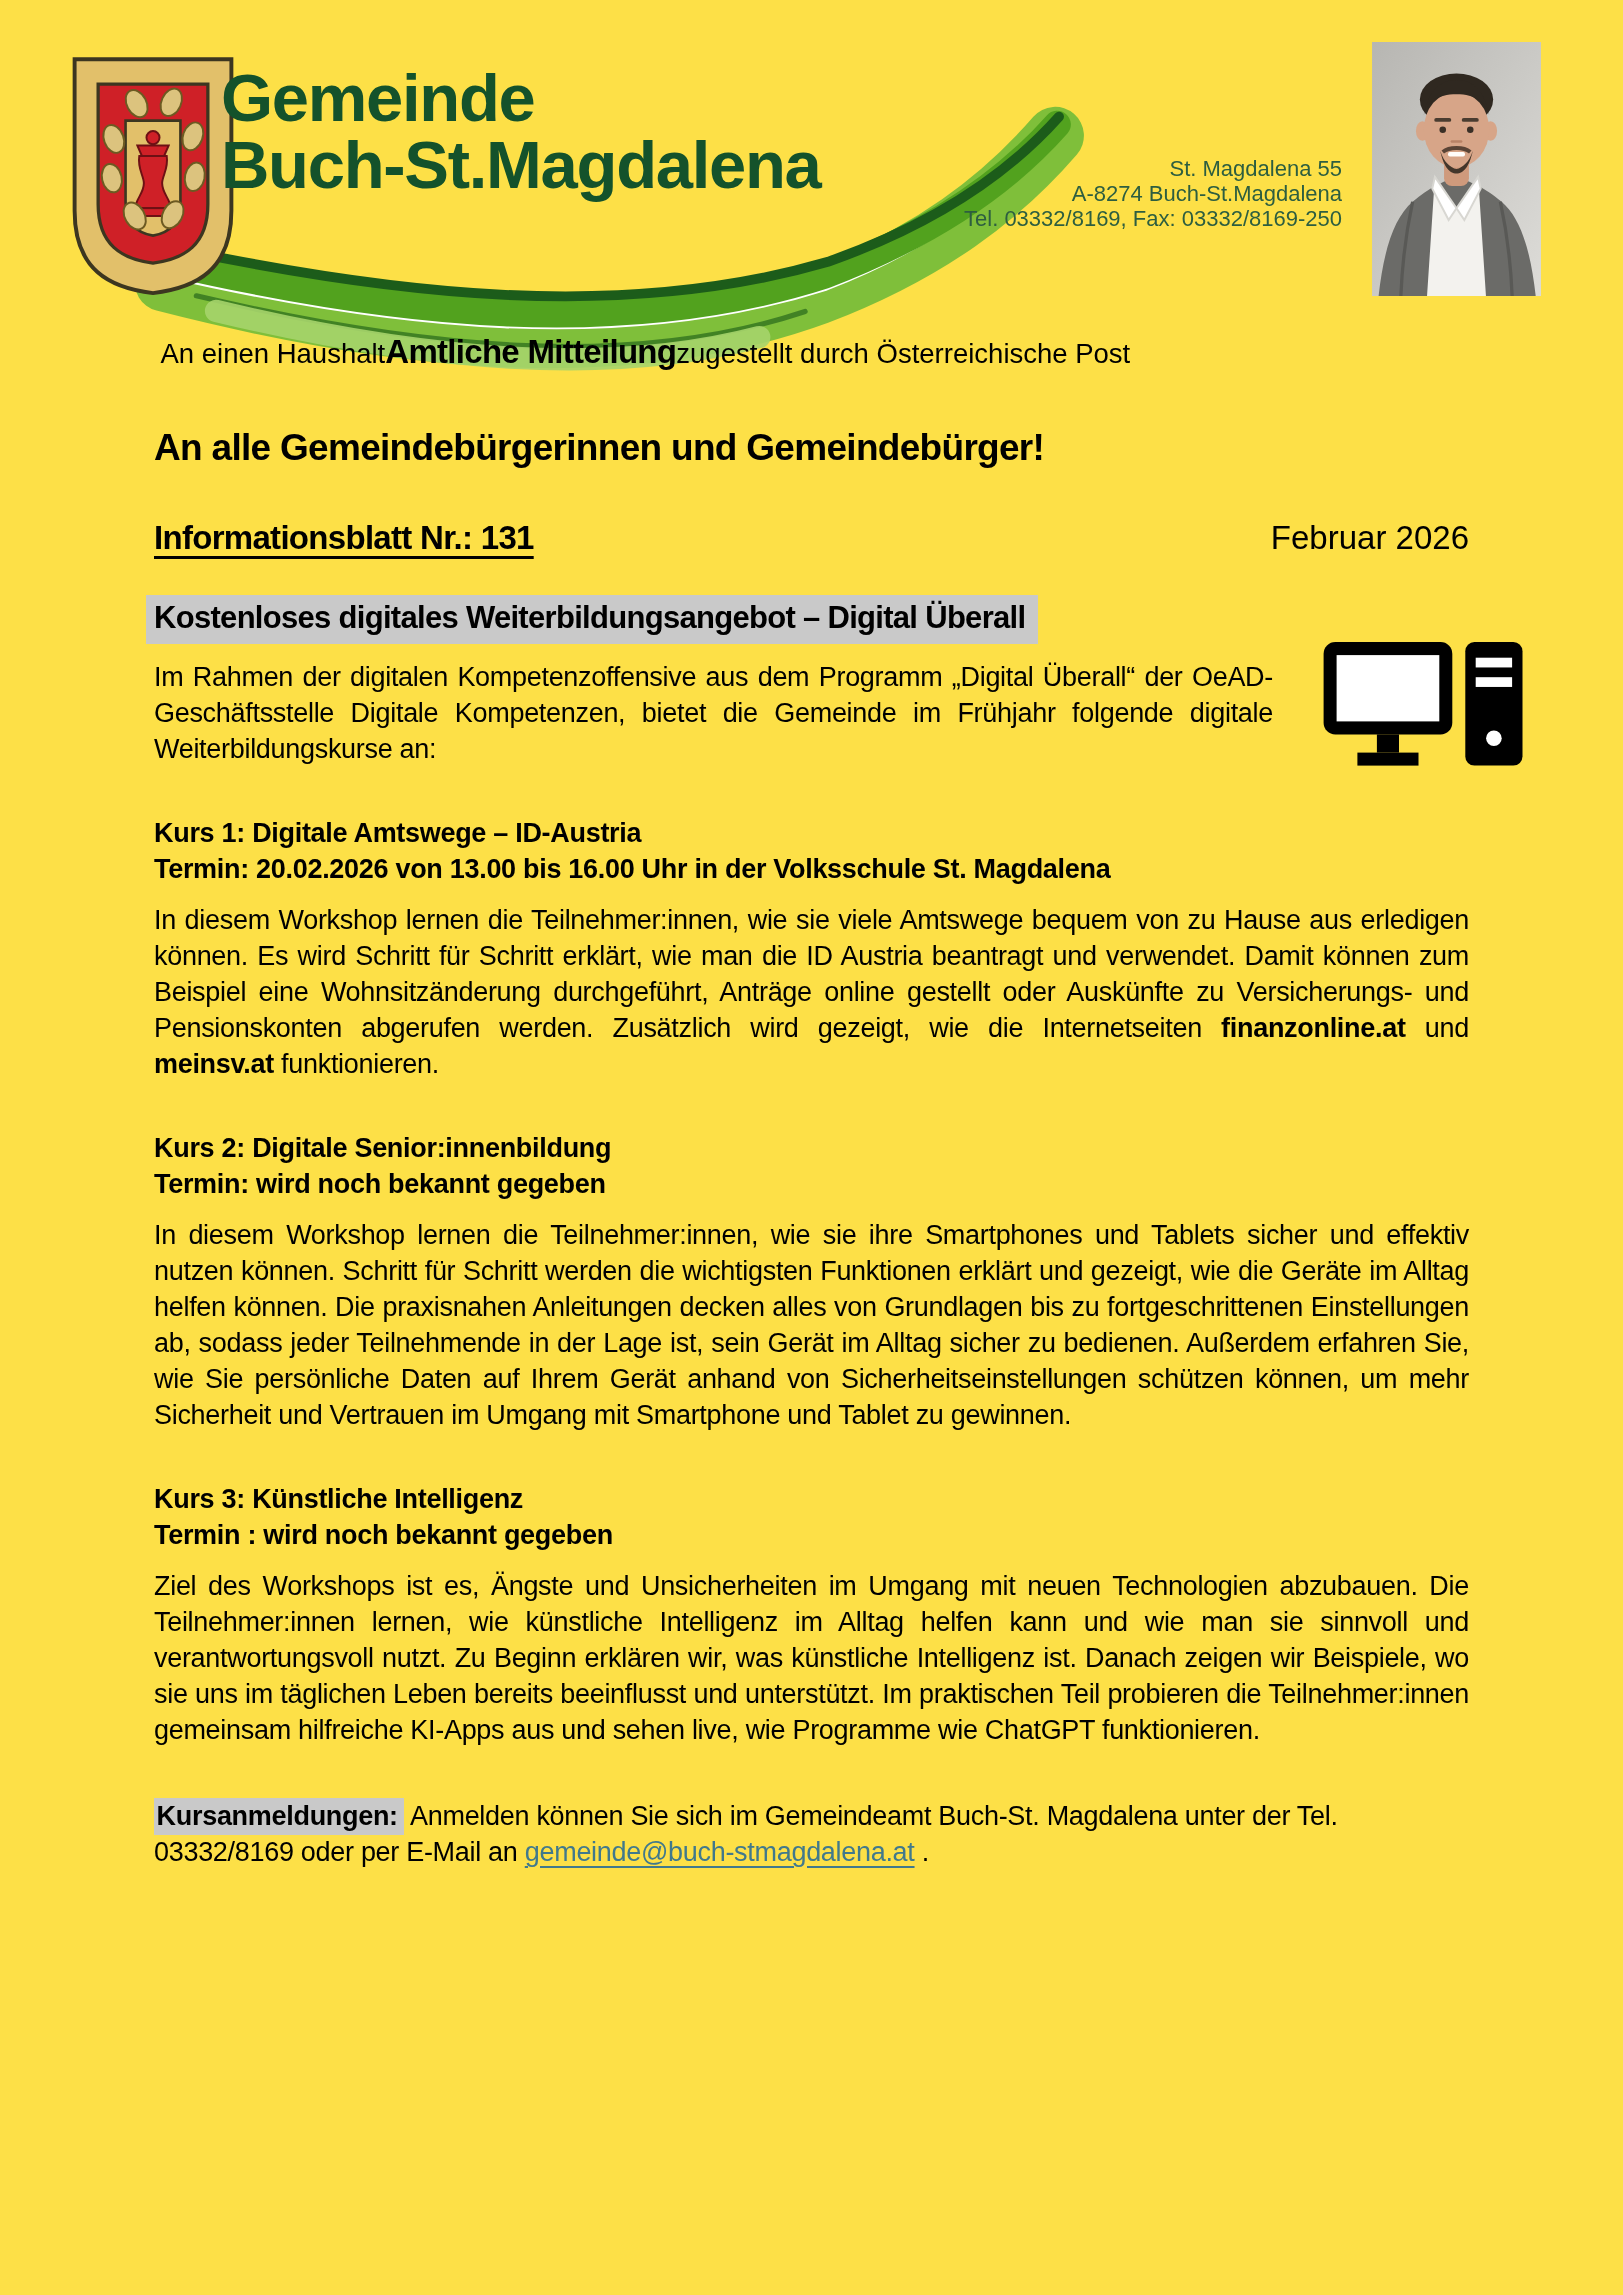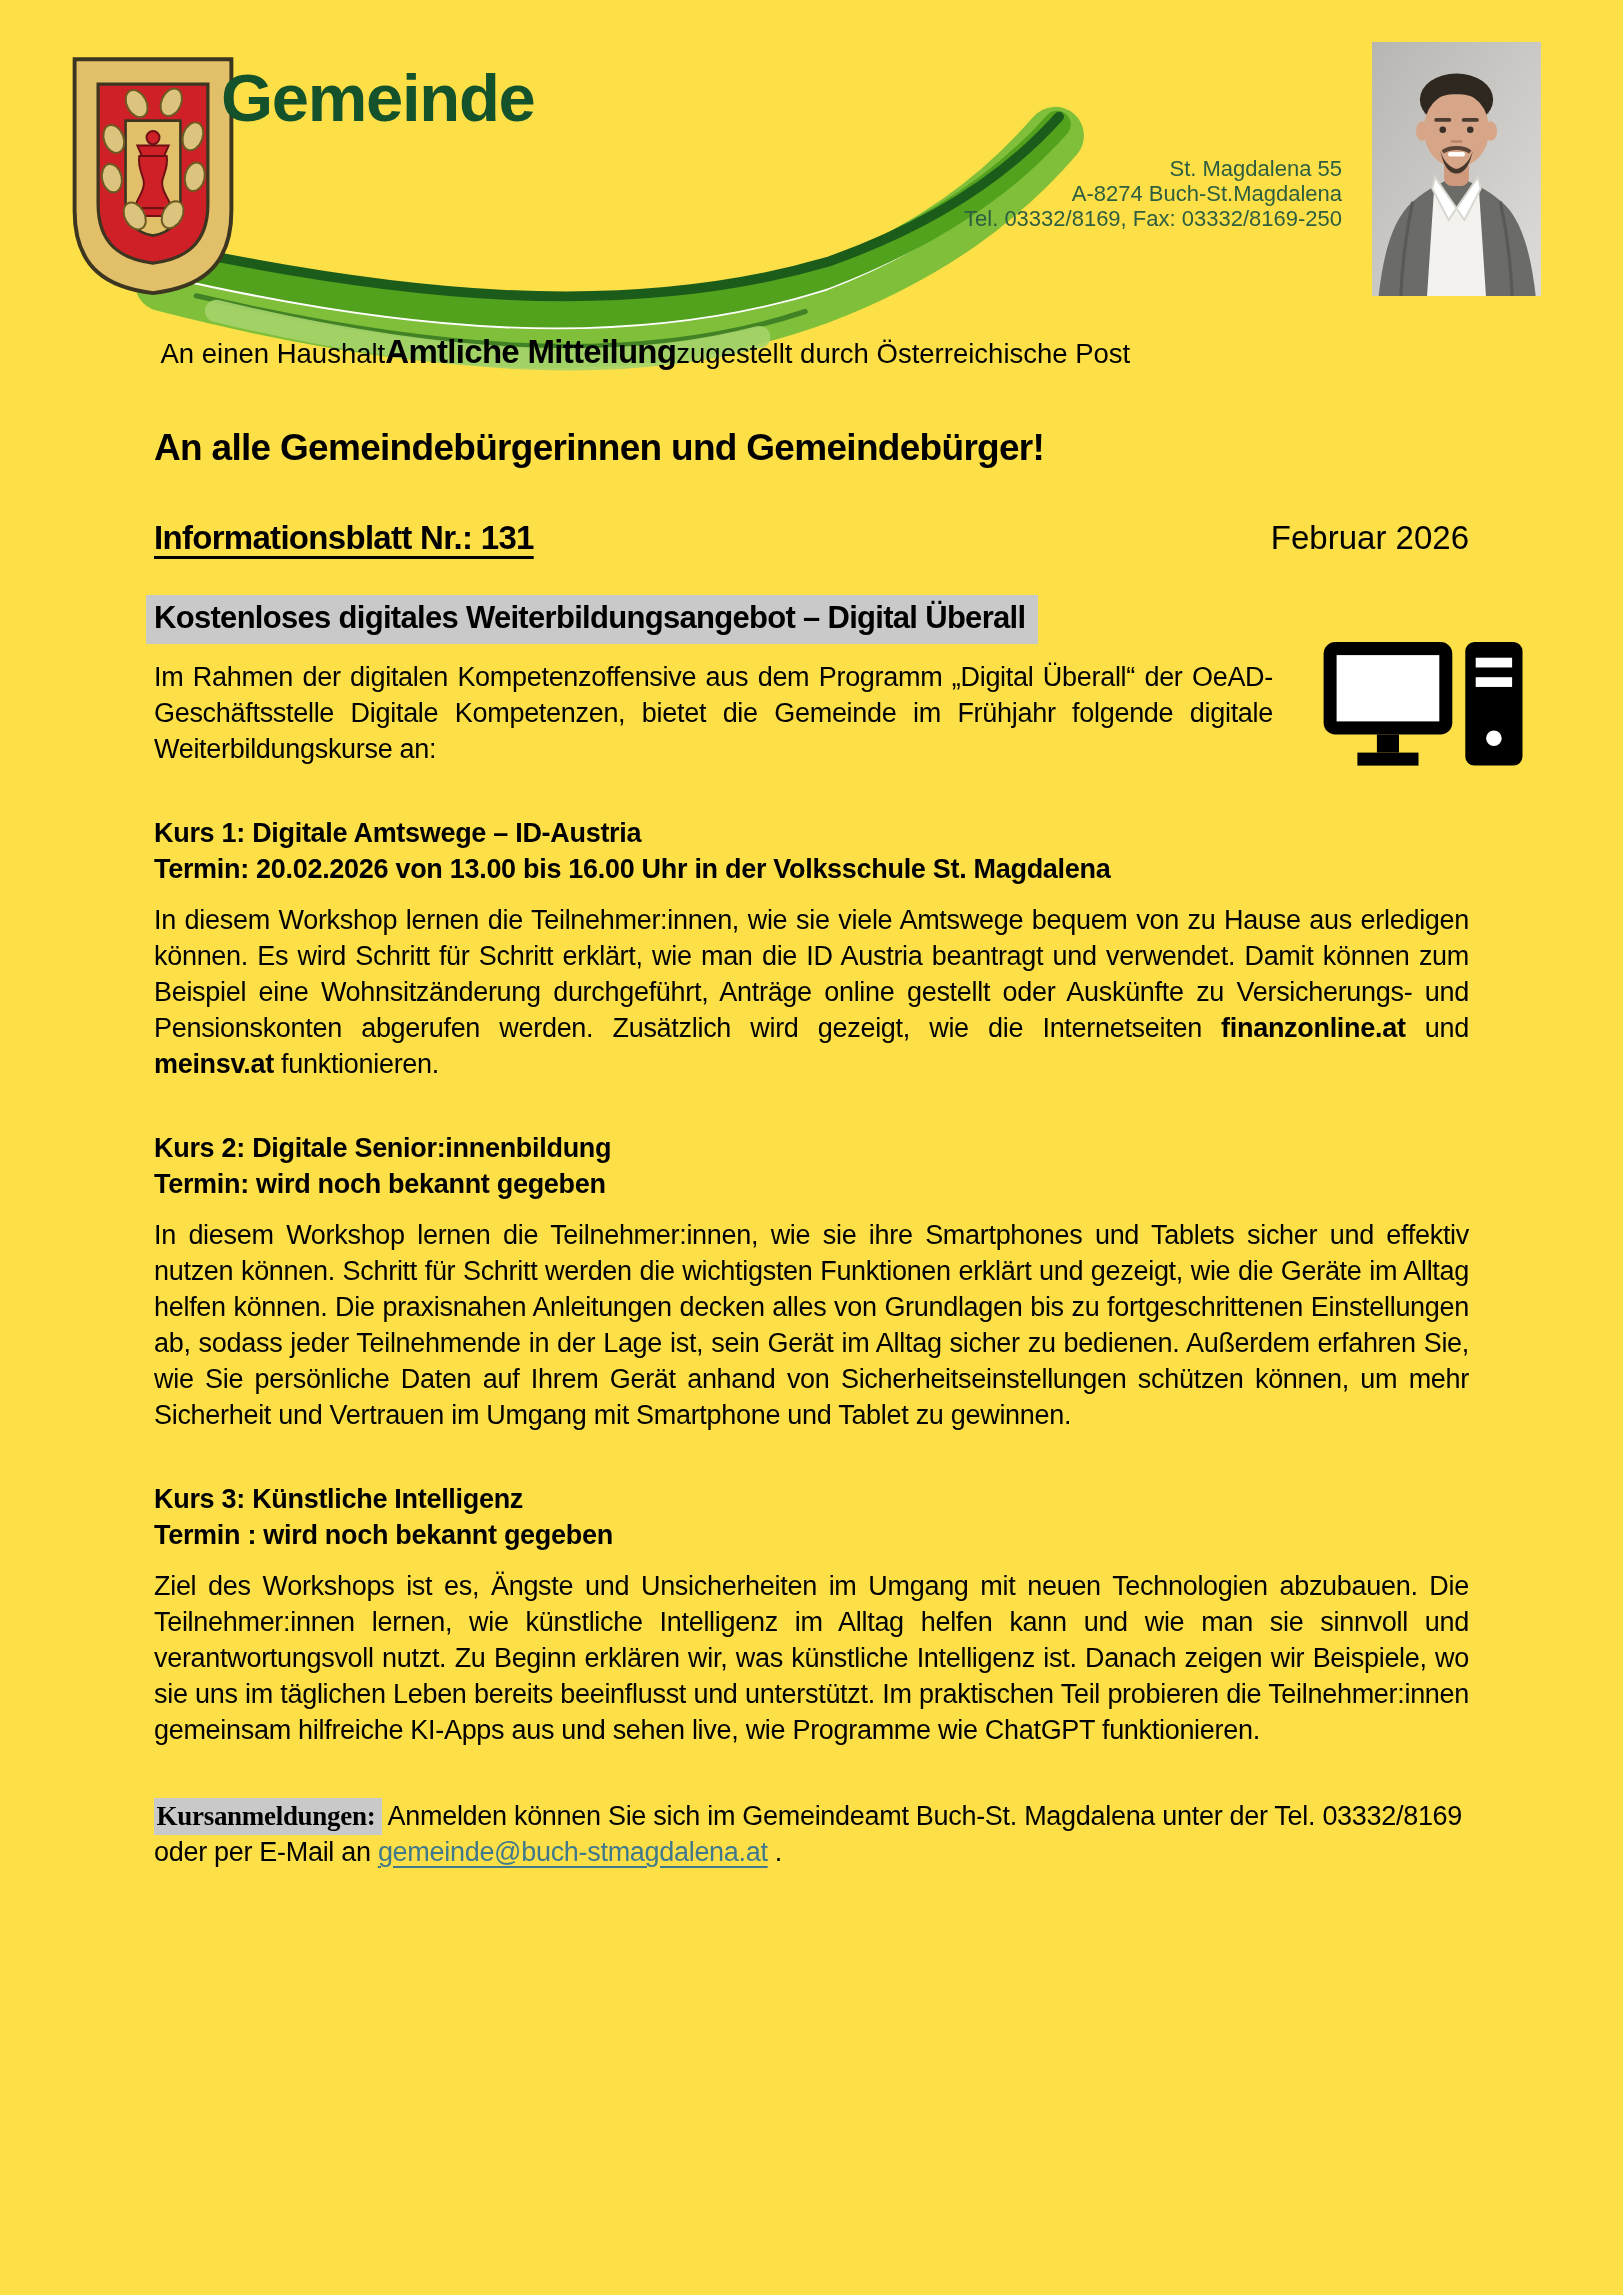--- a/index.html
+++ b/index.html
@@ -52,21 +52,21 @@
   p.body{
     margin:15px 0 0 0;font-size:27px;line-height:36px;
     text-align:justify;letter-spacing:-0.3px;
   }
   p.intro{margin-right:196px;}
   .course{margin-top:48px;}
   .course .ct,.course .term{
     font-size:27px;line-height:36px;font-weight:bold;letter-spacing:-0.3px;
   }
   .registration{margin-top:50px;font-size:27px;line-height:36px;letter-spacing:-0.3px;text-align:left;}
-  .reg-label{font-weight:bold;background:#c9c9c9;padding:2.6px 6.5px 3.9px 2.6px;font-family:Liberation Serif, serif;}
+  .reg-label{font-weight:bold;background:#c9c9c9;padding:2.6px 6.5px 3.9px 2.6px;}
   a.email-link{color:#41798c;text-decoration:underline;text-decoration-thickness:2px;text-underline-offset:5.2px;cursor:pointer;}
 </style>
 </head>
 <body>
 
 <div class="page">
 
   <div class="letterhead">
 
     <svg class="swoosh" viewBox="0 70 1760 500" preserveAspectRatio="none" aria-hidden="true">
@@ -95,20 +95,21 @@
         <ellipse cx="189" cy="126" rx="15" ry="22" transform="rotate(20 189 126)"></ellipse>
         <ellipse cx="65" cy="190" rx="15" ry="22" transform="rotate(-12 65 190)"></ellipse>
         <ellipse cx="192" cy="188" rx="15" ry="22" transform="rotate(12 192 188)"></ellipse>
         <ellipse cx="100" cy="248" rx="15" ry="22" transform="rotate(-30 100 248)"></ellipse>
         <ellipse cx="158" cy="246" rx="15" ry="22" transform="rotate(28 158 246)"></ellipse>
       </g>
     </svg>
 
     <div class="orgname">
       <div class="l1">Gemeinde</div>
+      <div class="l2">Buch-St.Magdalena</div>
     </div>
 
     <div class="addr">
       <div>St. Magdalena 55</div>
       <div>A-8274 Buch-St.Magdalena</div>
       <div>Tel. 03332/8169, Fax: 03332/8169-250</div>
     </div>
 
     <svg class="portrait" viewBox="0 0 258 388" aria-hidden="true">
       <defs>

